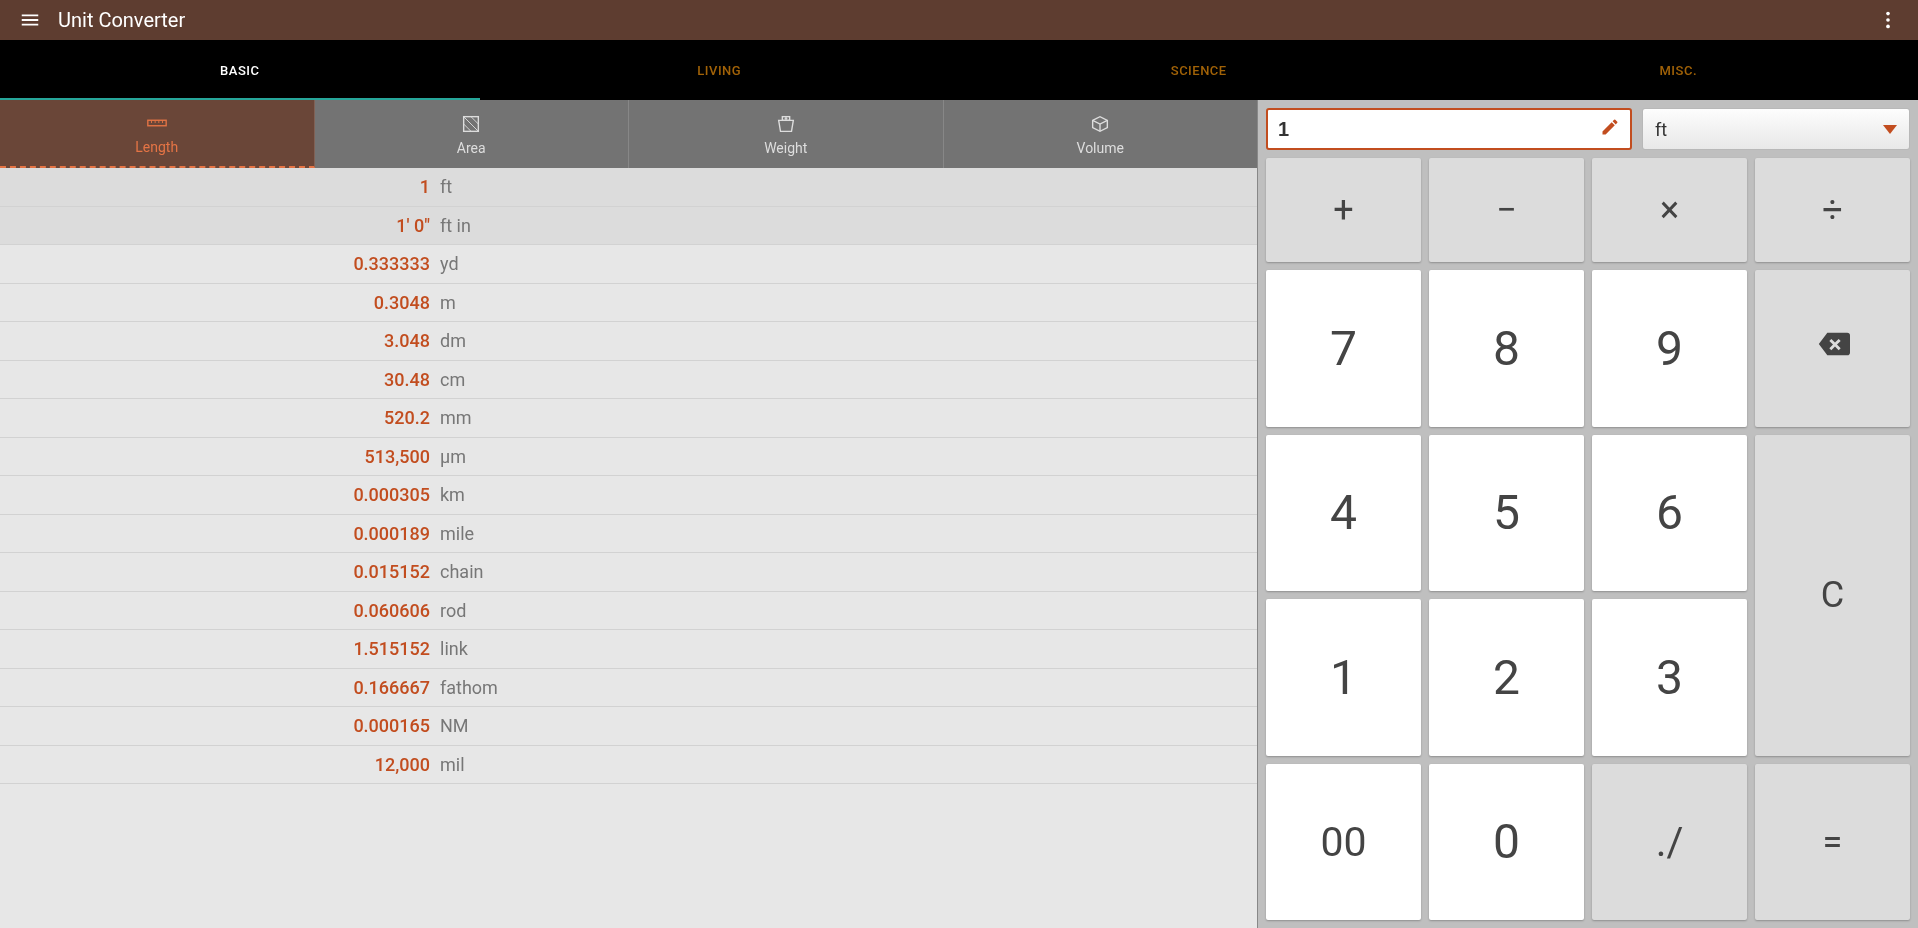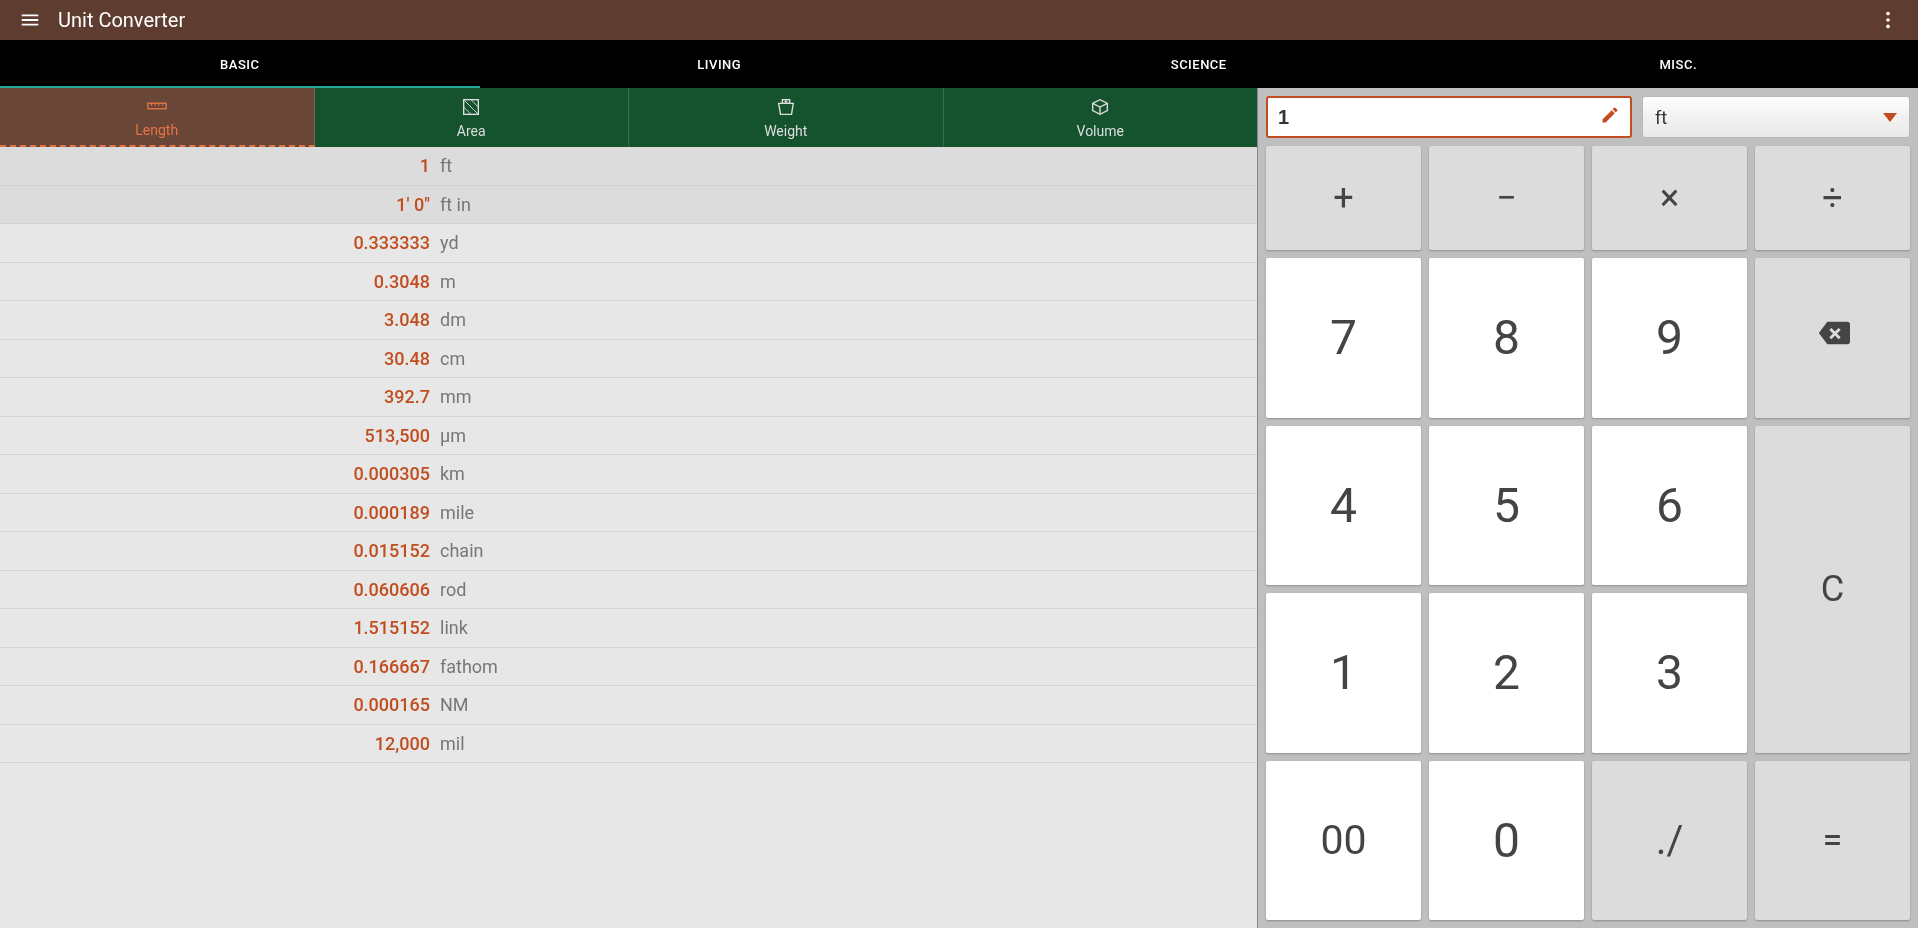--- a/index.html
+++ b/index.html
@@ -10,32 +10,32 @@
   
   .header { height:40px; background:#5e3d30; color:#fff; display:flex; align-items:center; padding:0 10px; }
   .menu-icon { width:40px; height:40px; display:flex; align-items:center; justify-content:center; cursor:pointer;}
   .menu-icon svg { fill:#fff; }
   .app-title { font-size:20px; font-weight:400; margin-left:8px; flex:0 0 auto; }
   .header-spacer { flex:1; }
   .more-icon { width:40px; height:40px; display:flex; align-items:center; justify-content:center; cursor:pointer; }
   .more-icon svg { fill:#fff; }
   
   
-  .top-tabs { height:48px; background:#000; display:flex; }
-  .top-tab { flex:1; display:flex; align-items:center; justify-content:center; color:#ffffff; font-size:13px; font-weight:500; letter-spacing:0.5px; cursor:pointer; position:relative;}
+  .top-tabs { height:60px; background:#000; display:flex; }
+  .top-tab { flex:1; display:flex; align-items:center; justify-content:center; color:#a16207; font-size:13px; font-weight:500; letter-spacing:0.5px; cursor:pointer; position:relative;}
   .top-tab.active { color:#fff; }
   .top-tab.active::after { content:""; position:absolute; left:0; right:0; bottom:0; height:2px; background:#26a69a; }
   
   
   .main { flex:1; display:flex; min-height:0; }
   
   
   .left { flex:1; display:flex; flex-direction:column; min-width:0; background:#e7e7e7; border-right:1px solid #888;}
   
-  .cat-tabs { height:59px; display:flex; background:#14532d;justify-content:space-between; }
+  .cat-tabs { height:68px; display:flex; background:#737373;justify-content:space-between; }
   .cat-tab { flex:1; display:flex; flex-direction:column; align-items:center; justify-content:center; color:#ddd; cursor:pointer; border-right:1px solid rgba(255,255,255,0.15); font-size:14px;}
   .cat-tab:last-child { border-right:none; }
   .cat-tab.active { color:#e57445; background:#6a4638; border-bottom:2px dashed #e57445; }
   .cat-tab .icon { margin-bottom:2px; }
   .cat-tab .icon svg { width:22px; height:22px; fill:currentColor; stroke:currentColor; }
   
   .results { flex:1; overflow:hidden; }
   .result-row { display:flex; align-items:center; height:38.5px; border-bottom:1px solid #d2d2d2; padding:0; font-size:18px;}
   .result-row.highlight { background:#dcdcdc; }
   .result-value { width:440px; text-align:right; color:#c24d1f; font-weight:500; padding-right:10px;}
@@ -150,21 +150,21 @@
           </div>
           <div class="result-row">
             <div class="result-value">3.048</div>
             <div class="result-unit">dm</div>
           </div>
           <div class="result-row">
             <div class="result-value">30.48</div>
             <div class="result-unit">cm</div>
           </div>
           <div class="result-row">
-            <div class="result-value">392.7</div>
+            <div class="result-value">520.2</div>
             <div class="result-unit">mm</div>
           </div>
           <div class="result-row">
             <div class="result-value">513,500</div>
             <div class="result-unit">µm</div>
           </div>
           <div class="result-row">
             <div class="result-value">0.000305</div>
             <div class="result-unit">km</div>
           </div>

